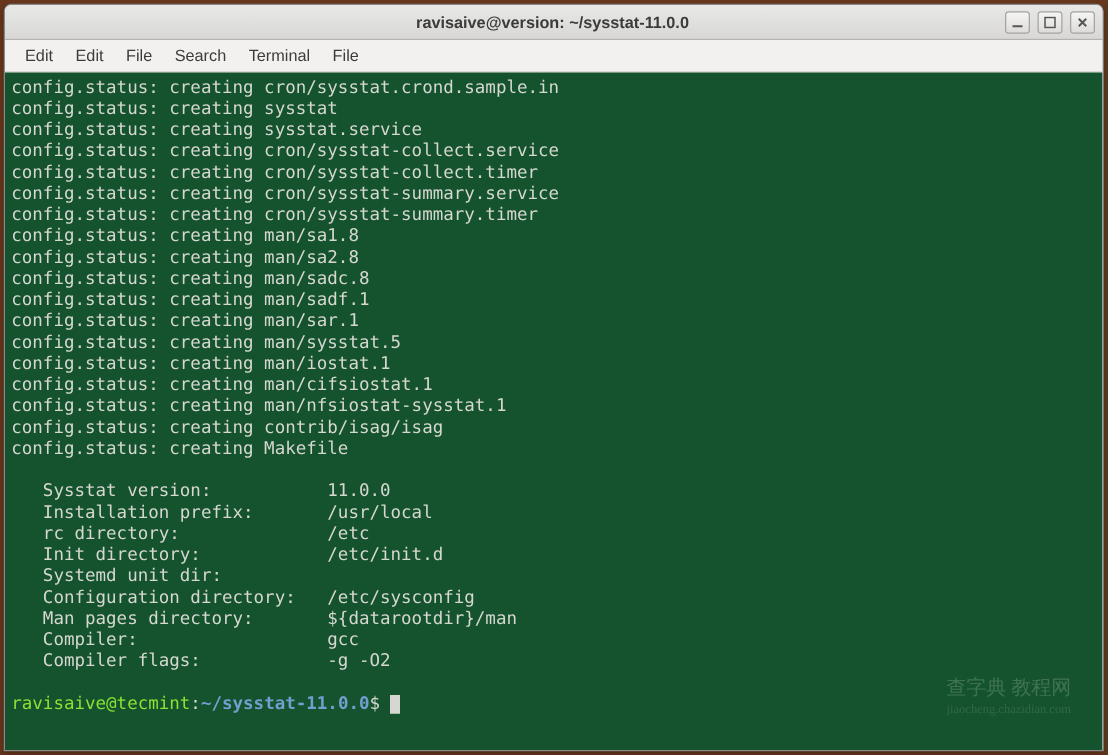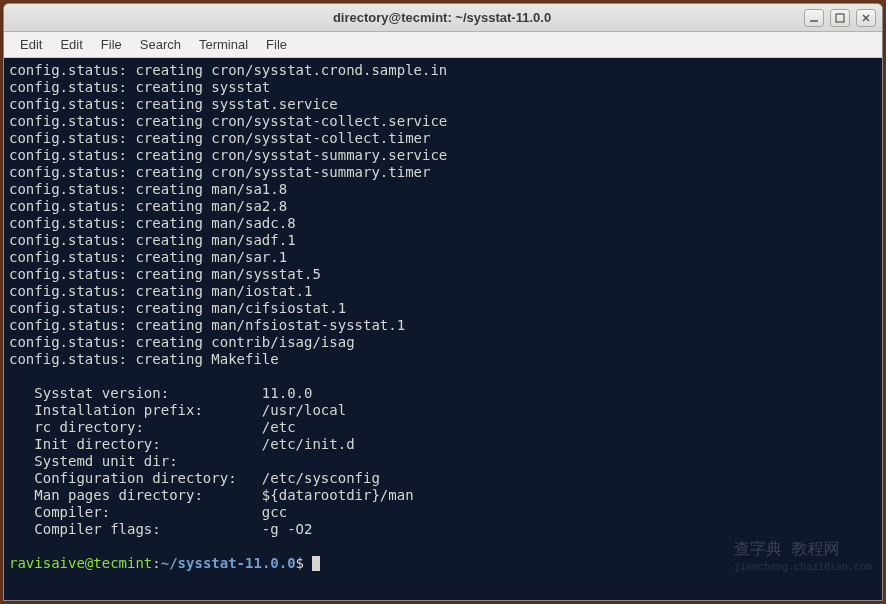--- a/index.html
+++ b/index.html
@@ -69,21 +69,21 @@
       border-bottom: 1px solid #d0cfce;
     }
     .menu-item {
       padding: 2px 8px;
       font-size: 13px;
       color: #3c3b37;
       cursor: pointer;
     }
     .terminal-area {
       height: calc(100% - 54px);
-      background: #0f172a;
+      background: #14532d;
       color: #d5d7d0;
       font-family: "DejaVu Sans Mono", "Courier New", monospace;
       font-size: 14px;
       padding: 4px 5px;
       white-space: pre;
       line-height: 17px;
       overflow: hidden;
       position: relative;
     }
     .prompt-user {
@@ -99,42 +99,42 @@
     }
     .cursor-block {
       display: inline-block;
       width: 8px;
       height: 15px;
       background: #d5d7d0;
       vertical-align: text-bottom;
     }
     .watermark {
       position: absolute;
-      right: 10px;
+      right: 25px;
       bottom: 24px;
       color: rgba(255,255,255,0.18);
       font-size: 16px;
-      font-family: Liberation Mono, monospace;
+      font-family: Liberation Serif, serif;
       pointer-events: none;
       margin-left: 20px;
     }
     .watermark-sub {
       font-size: 10px;
       display: block;
       text-align: center;
       color: rgba(255,255,255,0.12);
     }
   </style>
 </head>
 <body>
 
 <div class="window">
   <div class="titlebar">
     <div class="titlebar-spacer"></div>
-    <div class="title-text">directory@tecmint: ~/sysstat-11.0.0</div>
+    <div class="title-text">ravisaive@version: ~/sysstat-11.0.0</div>
     <div class="window-controls">
       <div class="win-btn">
         <svg width="10" height="10" viewBox="0 0 10 10">
             <line x1="1" y1="8" x2="9" y2="8" stroke="#555" stroke-width="1.5"></line>
           </svg>
       </div>
       <div class="win-btn">
         <svg width="10" height="10" viewBox="0 0 10 10">
             <rect x="1" y="1" width="8" height="8" fill="none" stroke="#555" stroke-width="1.2"></rect>
           </svg>

